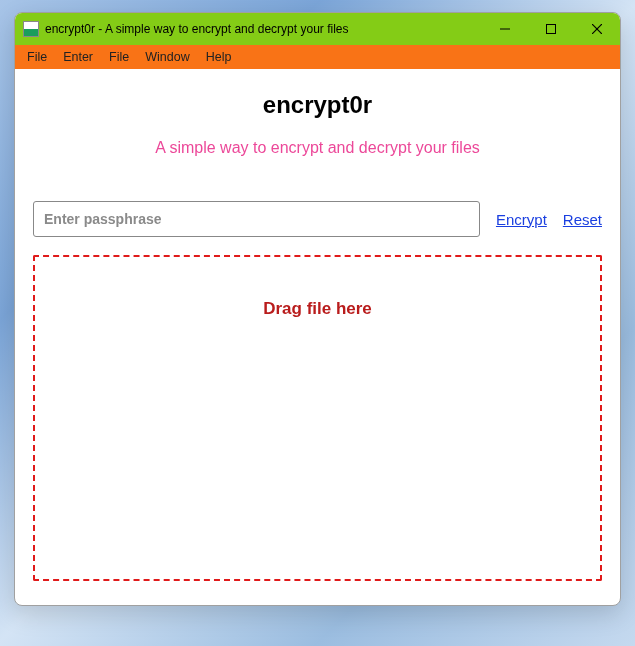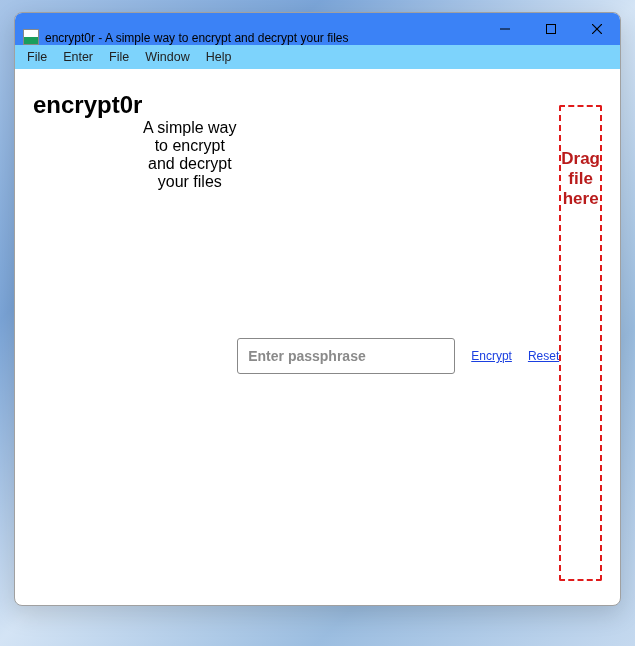--- a/index.html
+++ b/index.html
@@ -18,23 +18,23 @@
       border: 1px solid #a0a0a0;
       border-radius: 8px;
       box-shadow: 0 8px 24px rgba(0,0,0,0.15);
       overflow: hidden;
       display: flex;
       flex-direction: column;
     }
     .titlebar {
       height: 32px;
       display: flex;
-      align-items: flex-end;
+      align-items: center;
       padding: 0 0 0 8px;
-      background: #3b82f6;
+      background: #84cc16;
     }
     .titlebar .app-icon {
       width: 16px;
       height: 16px;
       border: 1px solid #888;
       background: linear-gradient(to bottom, #fff 0 50%, #1a9e5c 50% 100%);
       margin-right: 6px;
     }
     .titlebar .title {
       font-size: 12px;
@@ -58,44 +58,44 @@
       color: #000;
       cursor: pointer;
     }
     .win-btn svg { display: block; }
     .menubar {
       height: 24px;
       display: flex;
       align-items: center;
       padding: 0 4px;
       font-size: 12.5px;
-      background: #7dd3fc;
+      background: #f97316;
     }
     .menu-item {
       padding: 2px 8px;
       color: #222;
       cursor: default;
     }
     .content {
       flex: 1;
       padding: 18px 18px 24px 18px;
       display: flex;
-      flex-direction: row;
+      flex-direction: column;
     }
     .heading {
       font-size: 24px;
       font-weight: 700;
       text-align: center;
       margin-top: 4px;
     }
     .subheading {
       font-size: 16px;
       text-align: center;
-      margin-top: 32px;
-      color: #000000;
+      margin-top: 20px;
+      color: #ec4899;
     }
     .controls-row {
       display: flex;
       align-items: center;
       gap: 16px;
       margin-top: 44px;
     }
     .passphrase {
       flex: 1;
       height: 36px;
@@ -104,21 +104,21 @@
       border: 1px solid #888;
       border-radius: 3px;
       outline: none;
       color: #000;
       font-weight: bold;
     }
     .passphrase::placeholder { color: #8a8a8a; }
     .link {
       color: #1a3fe0;
       text-decoration: underline;
-      font-size: 12px;
+      font-size: 15px;
       cursor: pointer;
     }
     .dropzone {
       margin-top: 18px;
       flex: 1;
       border: 2px dashed #e01a1a;
       border-radius: 2px;
       padding-top: 42px;
       text-align: center;
     }

